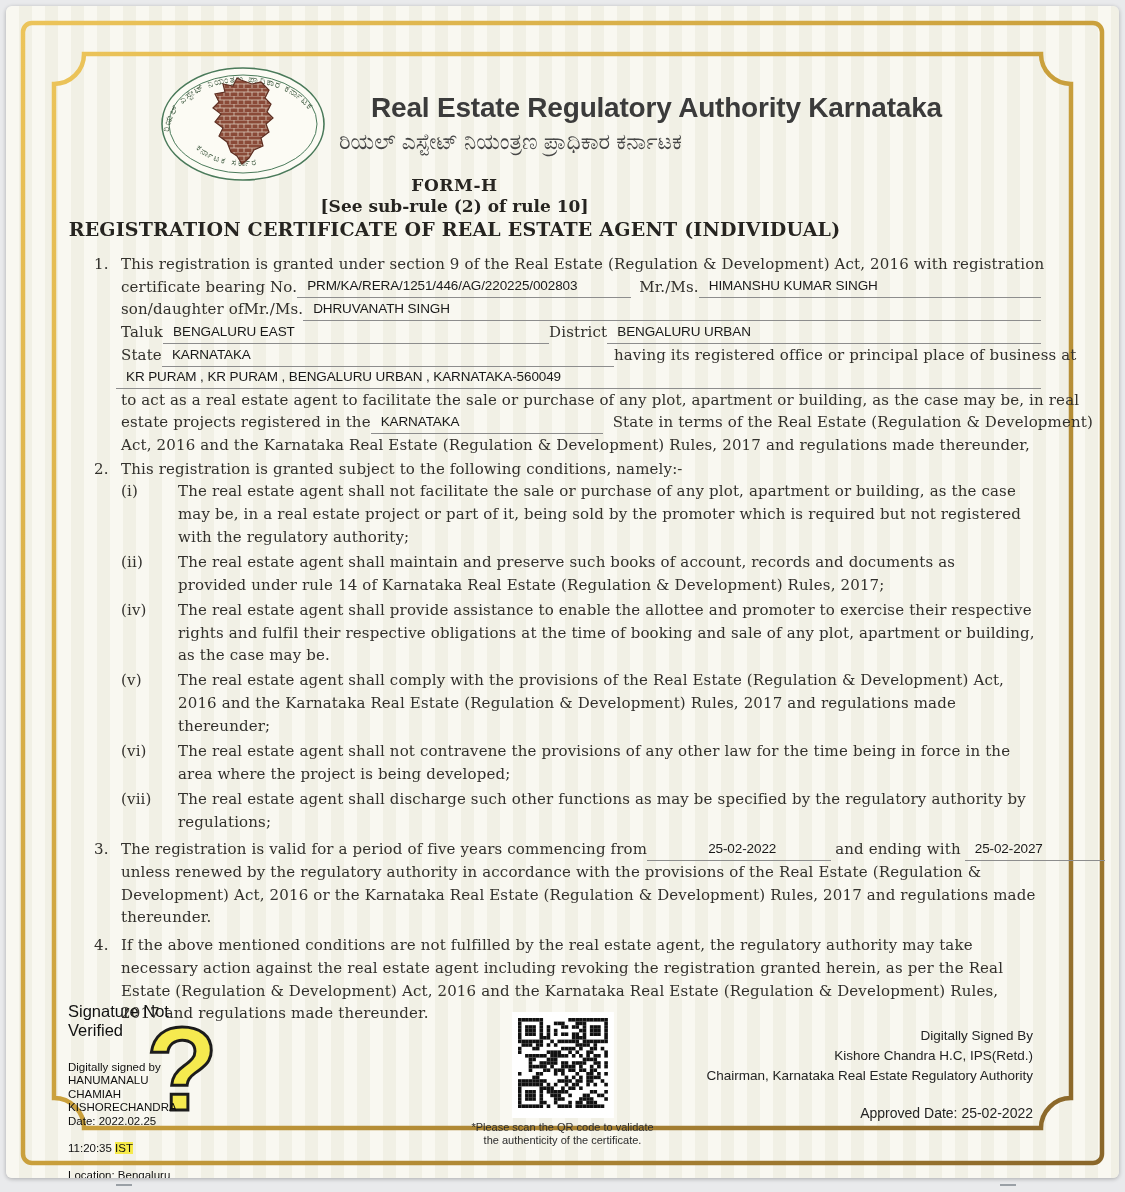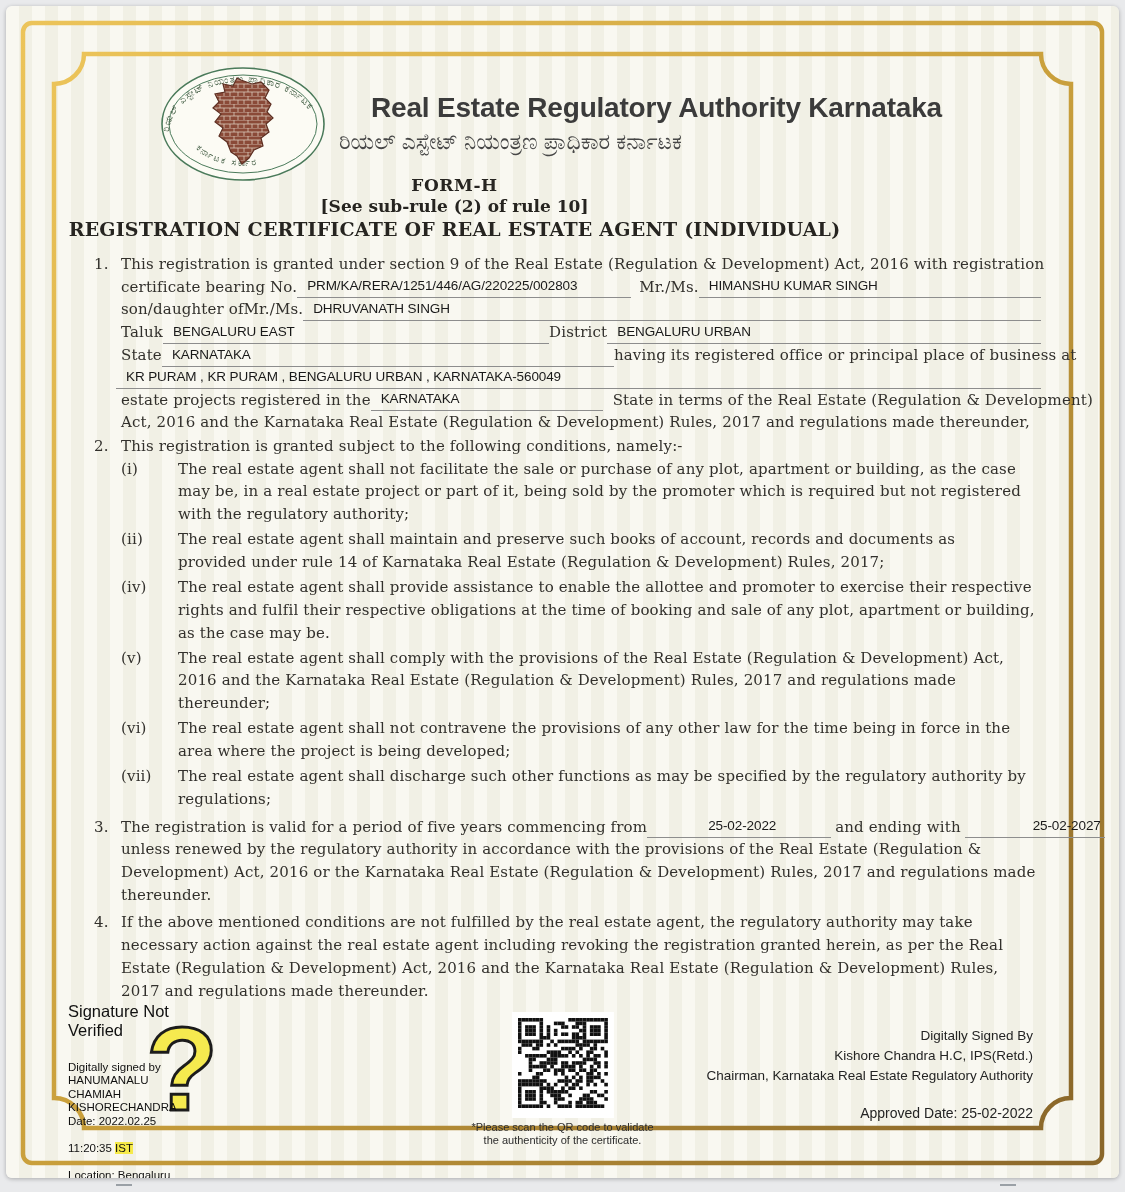--- a/index.html
+++ b/index.html
@@ -129,20 +129,21 @@
         <span class="fill grow">BENGALURU URBAN</span>
       </div>
       <div class="row ind">
         <span class="lbl">State</span>
         <span class="fill" style="flex:0 0 438px;">KARNATAKA</span>
         <span class="lbl">having its registered office or principal place of business at</span>
       </div>
       <div class="row" style="margin-left:22px;">
         <span class="fill grow">KR PURAM , KR PURAM , BENGALURU URBAN , KARNATAKA-560049</span>
       </div>
+      <div class="ind hardline">to act as a real estate agent to facilitate the sale or purchase of any plot, apartment or building, as the case may  be, in real</div>
       <div class="row ind">
         <span class="lbl">estate projects registered in the</span>
         <span class="fill" style="flex:0 0 218px;">KARNATAKA</span>
         <span class="lbl" style="padding-left:10px;">State in terms of the Real Estate (Regulation &amp; Development)</span>
       </div>
       <div class="ind hardline">Act, 2016 and the Karnataka Real Estate (Regulation &amp; Development) Rules, 2017 and regulations made thereunder,</div>
 
       <div class="row clause">
         <span class="cnum">2.</span>
         <span>This registration is granted subject to the following conditions, namely:-</span>
@@ -179,21 +180,21 @@
           <span class="cond-marker">(vii)</span>
           <span class="cond-text">The real estate agent shall discharge such other functions as may be specified by the regulatory authority by regulations;</span>
         </div>
       </div>
 
       <div class="row clause" style="margin-top:5px;">
         <span class="cnum">3.</span>
         <span class="lbl">The registration is valid for a period of five years commencing from</span>
         <span class="fill" style="flex:0 0 170px;text-align:center;">25-02-2022</span>
         <span class="lbl" style="padding:0 4px;">and ending with</span>
-        <span class="fill" style="flex:0 0 126px;text-align:right;">25-02-2027</span>
+        <span class="fill" style="flex:0 0 126px;text-align:left;">25-02-2027</span>
       </div>
       <div class="ind flowtext">unless renewed by the regulatory authority in accordance with the  provisions of the Real Estate (Regulation &amp; Development) Act, 2016 or the Karnataka Real Estate (Regulation &amp; Development) Rules, 2017 and regulations made thereunder.</div>
 
       <div class="row clause" style="margin-top:5px;align-items:flex-start;">
         <span class="cnum">4.</span>
         <span class="flowtext" style="flex:1;">If the above mentioned conditions are not fulfilled by the real estate agent, the regulatory authority may take necessary action against the real estate agent including revoking the registration granted herein, as per the Real Estate (Regulation &amp; Development) Act, 2016 and the Karnataka Real Estate (Regulation &amp; Development) Rules, 2017 and regulations made thereunder.</span>
       </div>
     </div>
 
     <div class="sig-block">

